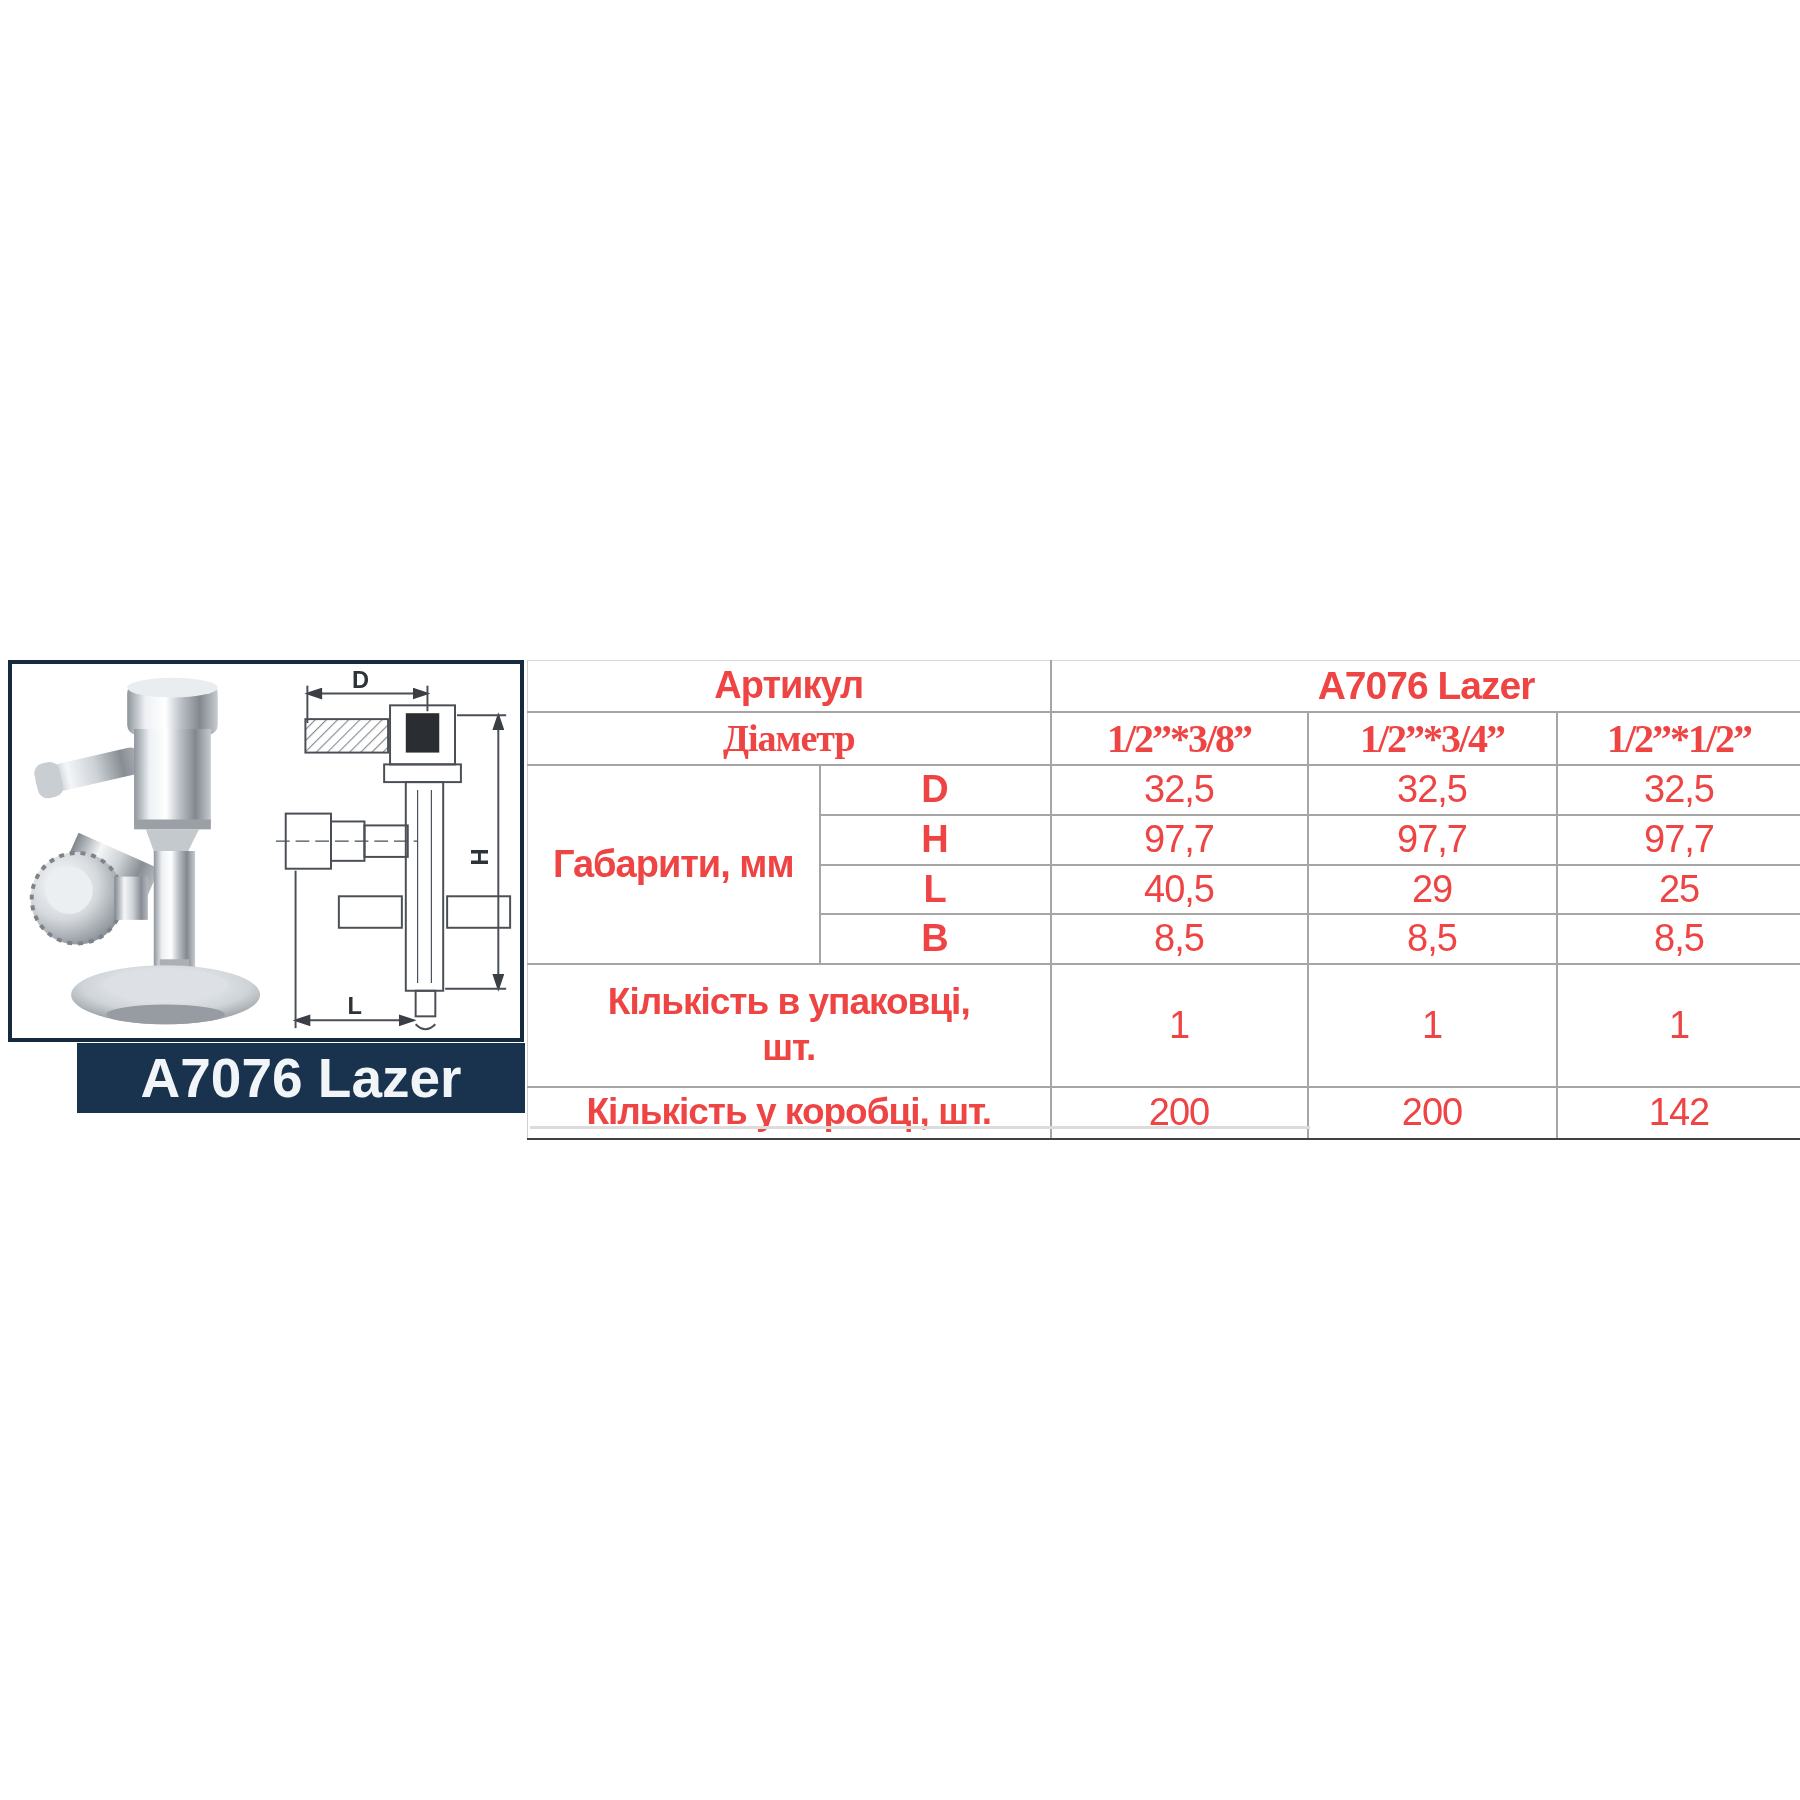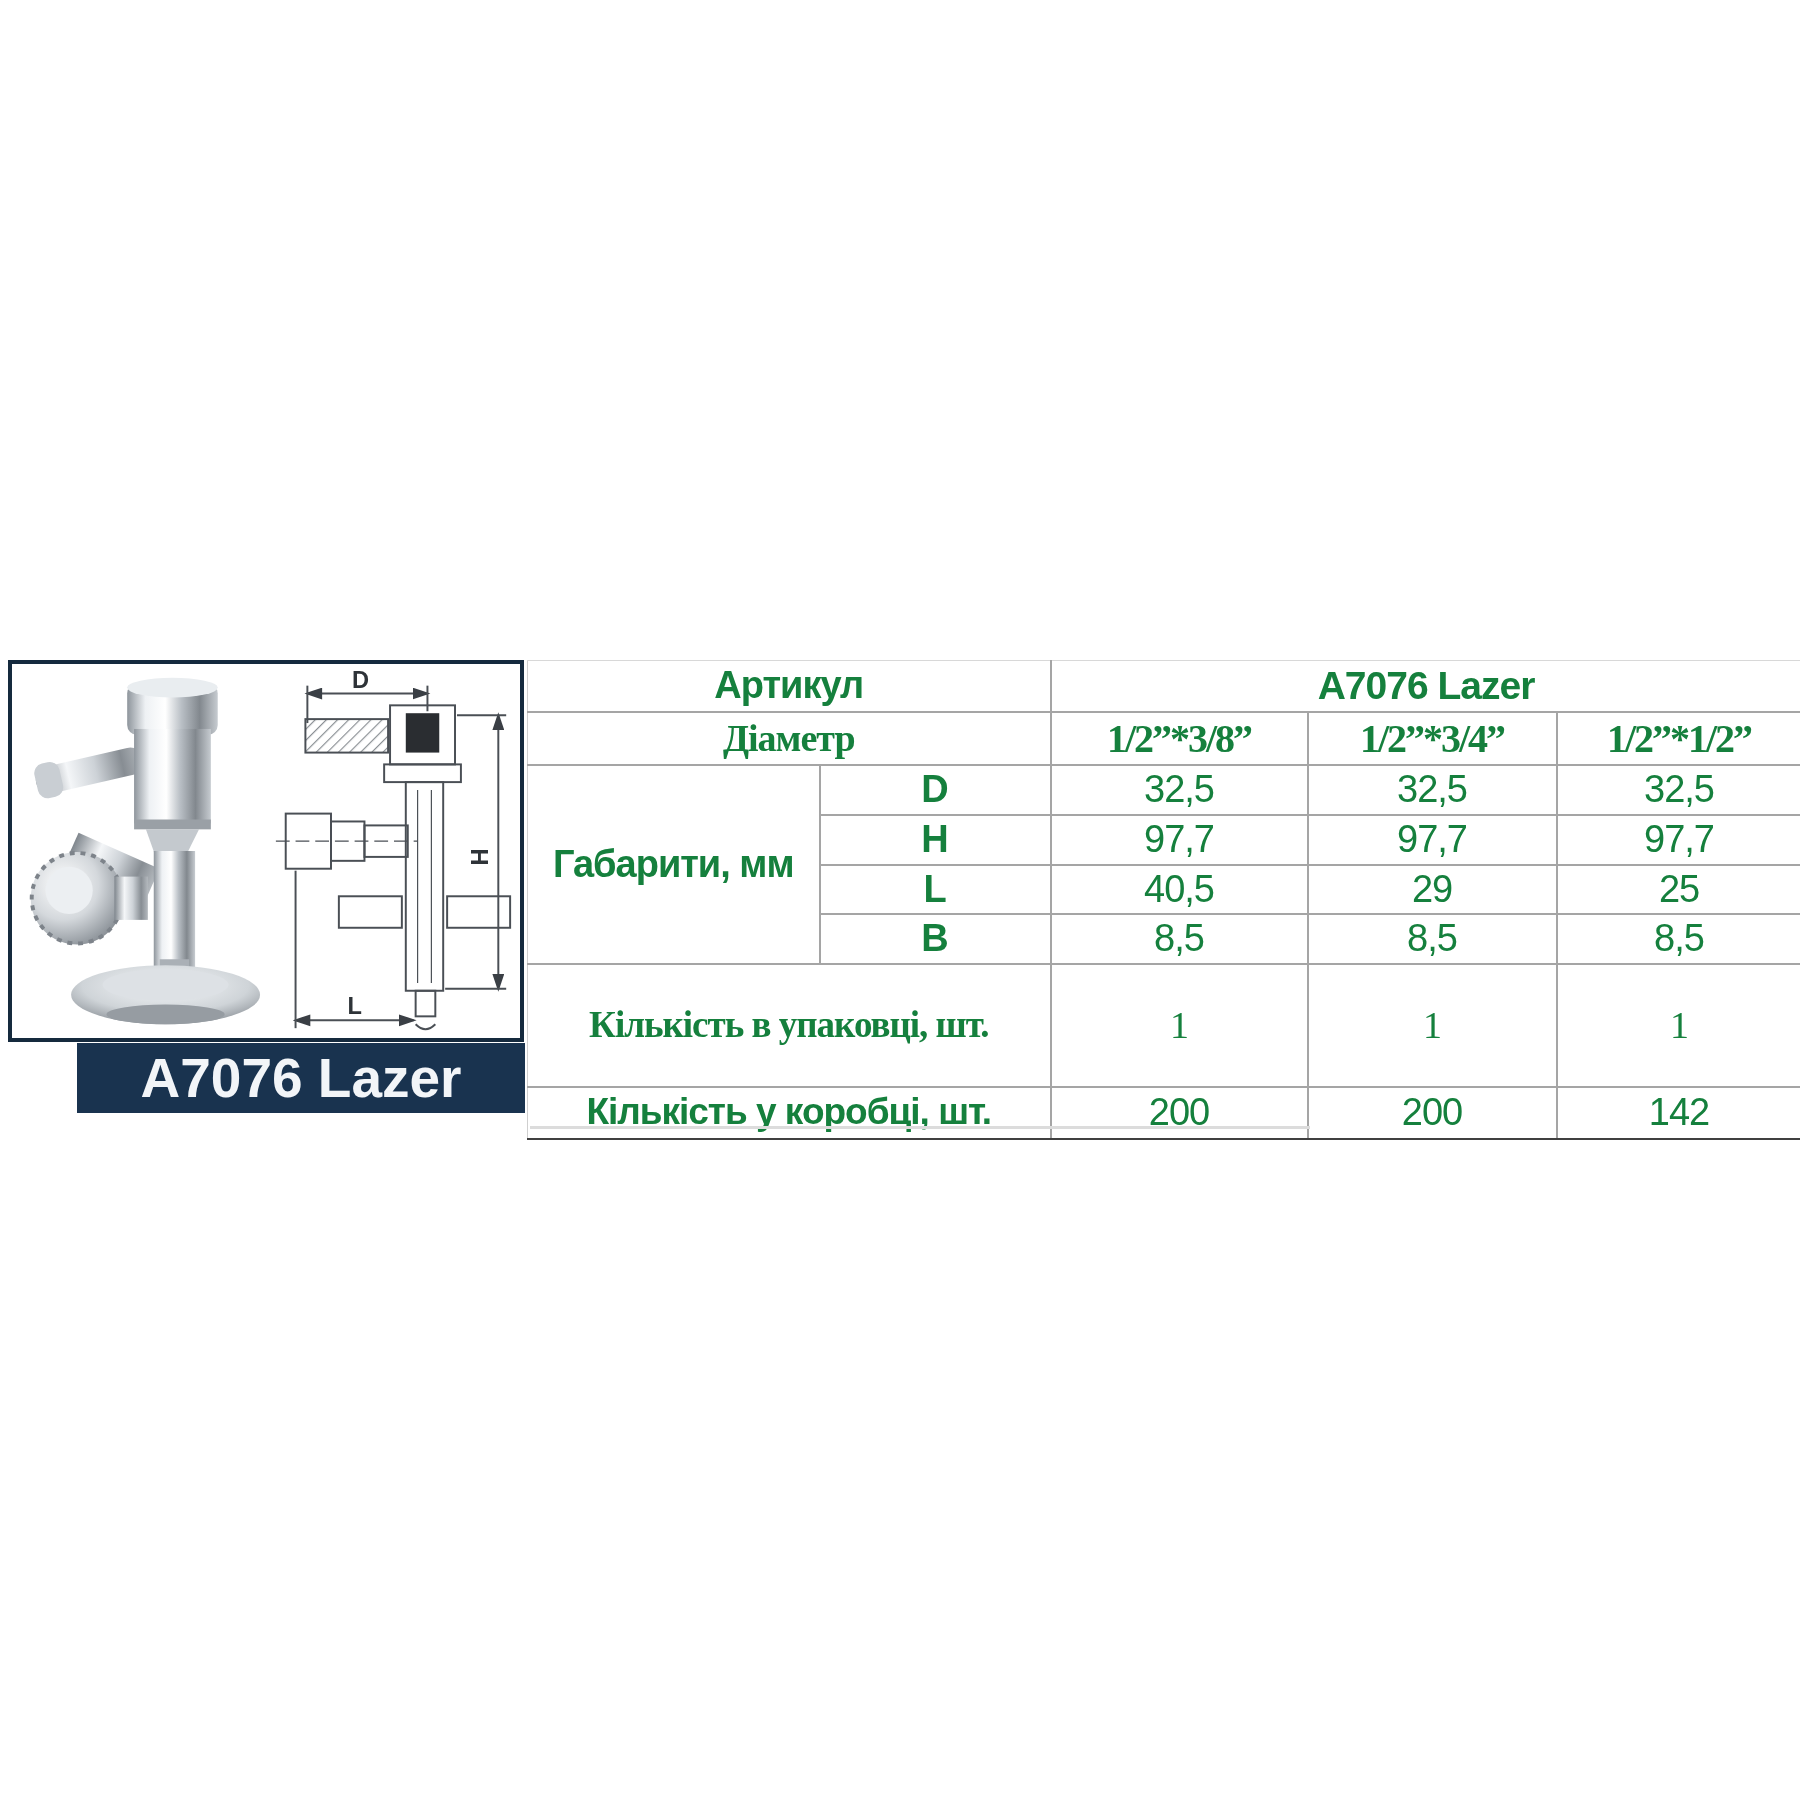--- a/index.html
+++ b/index.html
@@ -15,28 +15,28 @@
 
   
   .banner{position:absolute;left:77px;top:1043px;width:448px;height:70px;
           background:#19334f;color:#f2f5f8;display:flex;align-items:center;justify-content:center;
           font-size:55px;font-weight:bold;letter-spacing:0px;}
 
   
   table.spec{position:absolute;left:527px;top:660px;width:1273px;border-collapse:collapse;
              table-layout:fixed;}
   table.spec td{border:2px solid #a5a5a5;text-align:center;vertical-align:middle;
-                padding:0;color:#15803d;overflow:hidden;}
+                padding:0;color:#ef4444;overflow:hidden;}
   table.spec tr:first-child td{border-top:1px solid #d8d8d8;}
   table.spec td:last-child{border-right:0;}
   table.spec td:first-child{border-left:1px solid #cfcfcf;}
   table.spec tr:last-child td{border-bottom:2px solid #404040;}
 
   .h51{height:51px;} .h53{height:53px;font-family:Liberation Serif, serif;} .h50{height:50px;} .h49{height:49px;}
-  .h97{height:123px;font-family:Liberation Serif, serif;} .h52{height:52px;}
+  .h97{height:123px;} .h52{height:52px;}
 
   .lbl-navy{font-weight:bold;font-size:38px;color:#1f3e54;letter-spacing:-1px;}
   .art-value{font-weight:bold;font-size:39px;color:#233a4c;letter-spacing:-1px;}
   .lbl-dark{font-weight:bold;font-size:38px;color:#15191d;letter-spacing:-1px;}
   .diam{font-weight:bold;font-size:40px;color:#15191d;letter-spacing:-2px;border-radius:10px;}
   .param{font-weight:bold;font-size:38px;color:#15191d;}
   .num{font-weight:normal;font-size:38px;color:#23272b;letter-spacing:-1px;margin-top:48px;}
   .qty-lbl{font-weight:bold;font-size:37px;color:#15191d;letter-spacing:-1px;line-height:1.25;}
   .pack-cell{padding:0 56px !important;}
   .nowrap{white-space:nowrap;}

